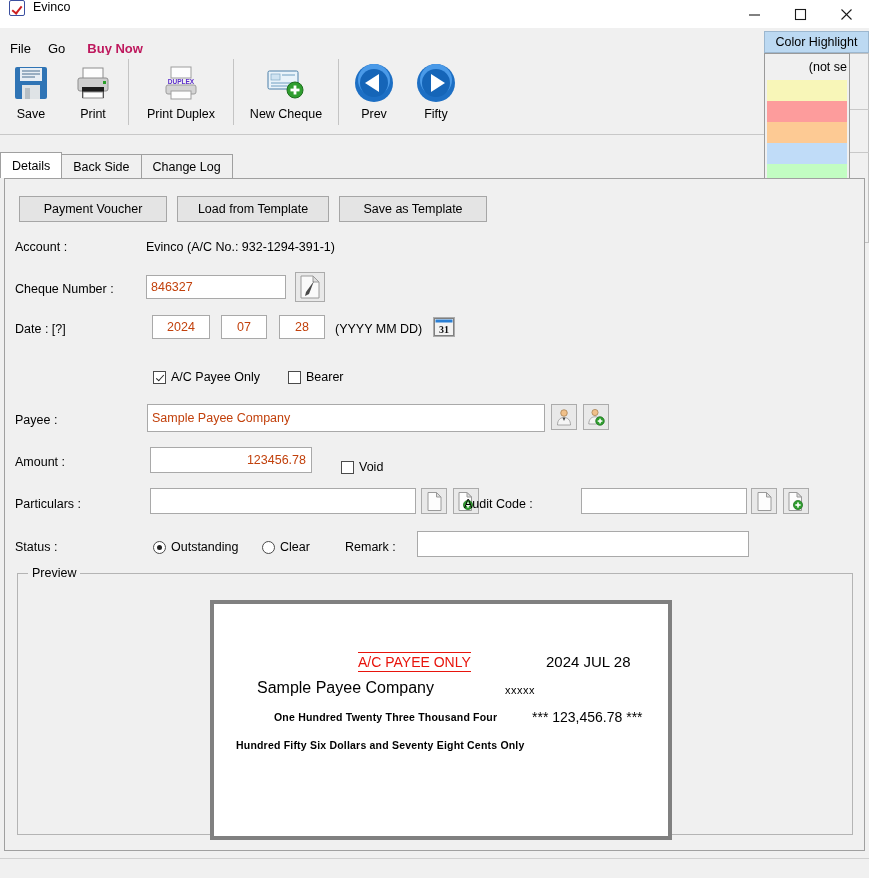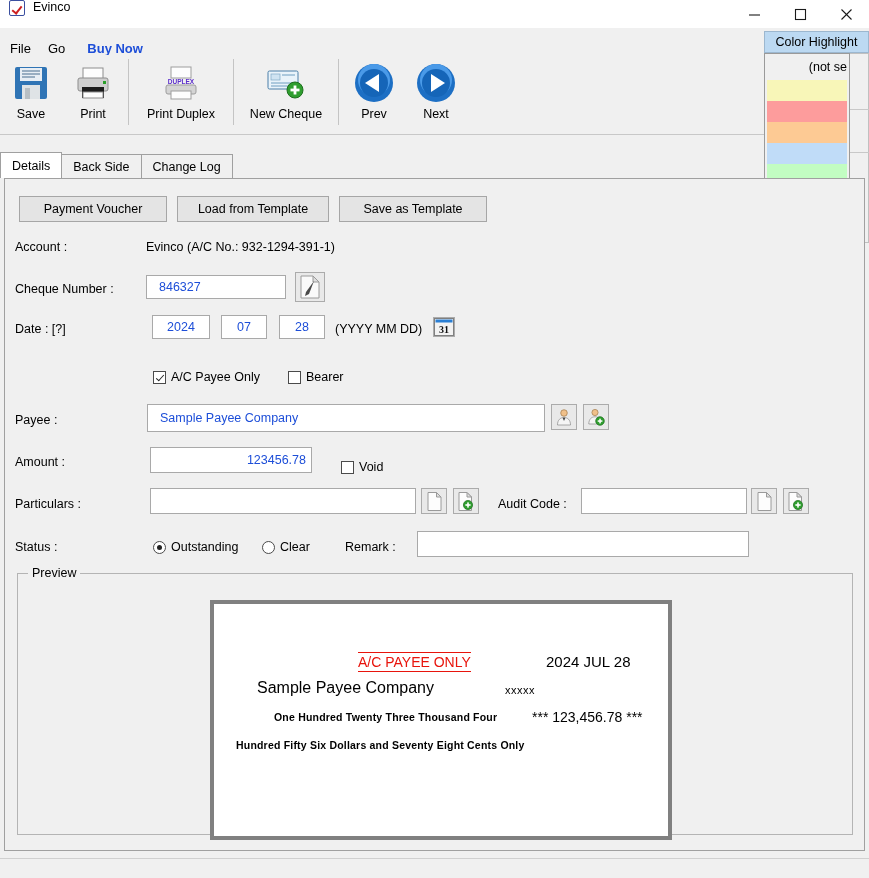--- a/index.html
+++ b/index.html
@@ -51,21 +51,21 @@
   
   .menubar {
     position: absolute; left: 0; top: 36px; width: 869px; height: 26px;
     background: #f0f0f0;
     display: flex; align-items: center;
     border-bottom: 1px solid #dcdcdc;
   }
   .menuitem {
     padding: 3px 7px; font-size: 13px; color: #000; margin-left: 3px;
   }
-  .menuitem.buy { color: #1d4ed8; font-weight: bold; margin-left: 8px; }
+  .menuitem.buy { color: #be185d; font-weight: bold; margin-left: 8px; }
 
   
   .toolbar {
     position: absolute; left: 0; top: 55px; width: 869px; height: 80px;
     background: #f0f0f0;
     border-bottom: 1px solid #c8c8c8;
     display: flex; align-items: flex-start;
   }
   .tbgroup { display: flex; height: 78px; align-items: flex-start; }
   .tbsep { width:1px; background:#c4c4c4; height: 66px; margin: 4px 4px 0 4px; }
@@ -140,22 +140,22 @@
 
   .lbl { position: absolute; font-size: 12.5px; color: #000; }
   .val { position: absolute; font-size: 12.5px; color: #000; }
 
   .txt {
     position: absolute;
     background: #ffffff;
     border: 1px solid #a9a9a9;
     font-size: 12.5px;
     font-family: "Liberation Sans", sans-serif;
-    color: #1d4ed8;
-    padding: 0 12px;
+    color: #c2410c;
+    padding: 0 4px;
     line-height: 22px;
     height: 24px;
   }
   .txt.center { text-align: center; }
   .txt.right { text-align: right; padding-right: 5px; }
 
   .iconbtn {
     position: absolute;
     background: #e9e9e9;
     border: 1px solid #ababab;
@@ -330,21 +330,21 @@
       </div>
       <div class="tbitem">
         <div class="tbicon">
           <svg width="42" height="42" viewBox="0 0 42 42">
             <circle cx="21" cy="21" r="19" fill="#1d6fc4"></circle>
             <circle cx="21" cy="18" r="16" fill="#4a9ae8"></circle>
             <circle cx="21" cy="21" r="14" fill="#1565b8"></circle>
             <polygon points="16,12 30,21 16,30" fill="#ffffff"></polygon>
           </svg>
         </div>
-        <div class="tblabel">Next</div>
+        <div class="tblabel">Fifty</div>
       </div>
     </div>
   </div>
 
   <div class="ch-header">Color Highlight</div>
   <div class="ch-right-strip">
     <div class="ch-strip-line" style="top:55px;"></div>
     <div class="ch-strip-line" style="top:98px;"></div>
   </div>
   <div class="ch-panel">
@@ -447,21 +447,21 @@
     <div class="iconbtn" style="left:448px; top:309px; width:26px; height:26px;">
       <svg width="16" height="19" viewBox="0 0 16 19">
         <polygon points="1,0.5 9,0.5 13.5,5 13.5,18.5 1,18.5" fill="#fdfdfd" stroke="#9a9a9a"></polygon>
         <polygon points="9,0.5 13.5,5 9,5" fill="#e0e0e0" stroke="#9a9a9a"></polygon>
         <circle cx="10" cy="13" r="4.6" fill="#2f9e2f" stroke="#1d6f1d" stroke-width="0.7"></circle>
         <rect x="9.2" y="10.4" width="1.6" height="5.2" fill="#fff"></rect>
         <rect x="7.4" y="12.2" width="5.2" height="1.6" fill="#fff"></rect>
       </svg>
     </div>
 
-    <div class="lbl" style="left:459px; top:318px;margin-left:34px;">Audit Code :</div>
+    <div class="lbl" style="left:459px; top:318px;">Audit Code :</div>
     <div class="txt" style="left:576px; top:309px; width:166px; height:26px;"></div>
     <div class="iconbtn" style="left:746px; top:309px; width:26px; height:26px;">
       <svg width="15" height="19" viewBox="0 0 15 19">
         <polygon points="1,0.5 9.5,0.5 14,5 14,18.5 1,18.5" fill="#fdfdfd" stroke="#9a9a9a"></polygon>
         <polygon points="9.5,0.5 14,5 9.5,5" fill="#e0e0e0" stroke="#9a9a9a"></polygon>
       </svg>
     </div>
     <div class="iconbtn" style="left:778px; top:309px; width:26px; height:26px;">
       <svg width="16" height="19" viewBox="0 0 16 19">
         <polygon points="1,0.5 9,0.5 13.5,5 13.5,18.5 1,18.5" fill="#fdfdfd" stroke="#9a9a9a"></polygon>

